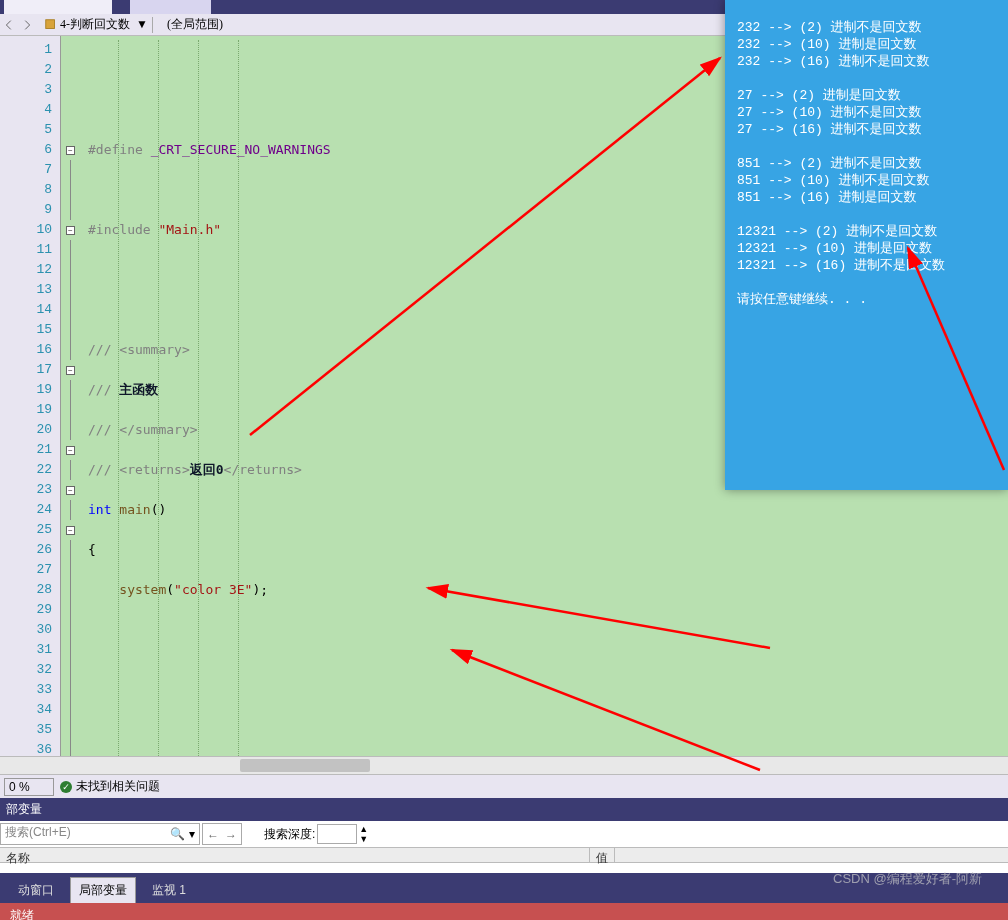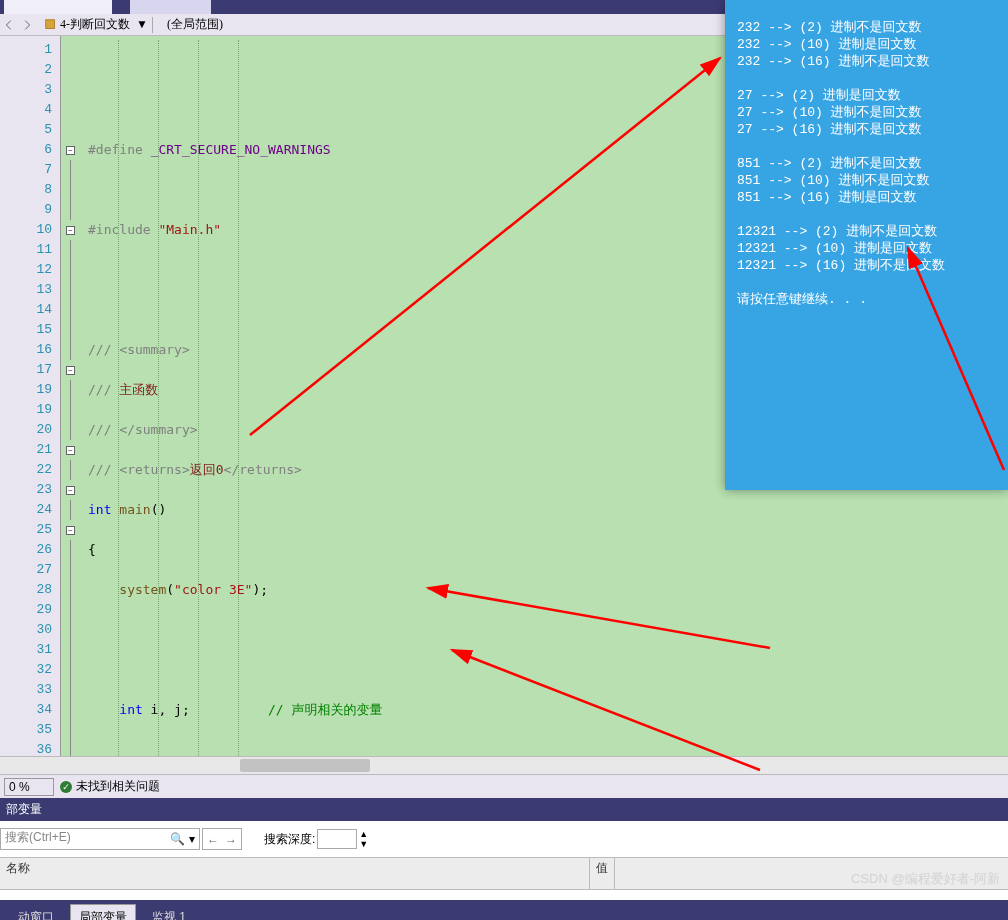--- a/index.html
+++ b/index.html
@@ -22,43 +22,43 @@
   .fold-line { width: 1px; height: 20px; background: #888; }
   .code { flex: 1; background: #b8e0b0; padding: 4px 4px 4px 8px; line-height: 20px; white-space: pre; font-family: Consolas, monospace; font-size: 13px; color: #000; position: relative; overflow: hidden; }
   .code .row { height: 20px; position: relative; }
   .indent-g { position: absolute; top: 4px; bottom: 0; border-left: 1px dotted #7aa96f; }
   .kw { color: #0000ff; }
   .pp { color: #808080; }
   .mac { color: #6f008a; }
   .str { color: #a31515; }
   .cmt { color: #008000; }
   .doc { color: #808080; }
-  .doctxt { color: #7f1d1d; }
+  .doctxt { color: #0f172a; font-weight: bold; }
   .fn { color: #74531f; }
   .scroll-h { height: 18px; background: #e8e8e8; border-top: 1px solid #bbb; position: relative; }
   .scroll-thumb { position: absolute; left: 240px; top: 2px; height: 13px; width: 130px; background: #c2c2c2; border-radius: 2px; }
   .errbar { background: #e8e5f1; height: 24px; display: flex; align-items: center; font-family: 'Segoe UI',sans-serif; font-size: 12px; padding-left: 4px; border-top: 1px solid #bbb; }
   .err-pct { width: 50px; border: 1px solid #999; padding: 1px 4px; margin-right: 6px; }
   .err-ic { width: 12px; height: 12px; border-radius: 50%; background: #2e7d32; color: #fff; font-size: 9px; display: inline-flex; align-items: center; justify-content: center; margin-right: 4px; }
   .tool-panel { background: #3b3b72; color: #fff; font-family: 'Segoe UI',sans-serif; font-size: 12px; }
   .tool-panel .title { padding: 3px 6px; }
-  .search-row { background: #fff; color: #000; display: flex; align-items: center; height: 36px; }
+  .search-row { background: #fff; color: #000; display: flex; align-items: center; height: 26px; }
   .search-in { flex: 0 0 200px; border: 1px solid #aaa; height: 22px; padding: 0 4px; position: relative; }
   .search-in .mag { position: absolute; right: 4px; top: 3px; }
   .nav-arrows { border: 1px solid #aaa; height: 22px; padding: 0 4px; margin-left: 2px; display: flex; align-items: center; gap: 6px; color: #666; }
   .depth { display: flex; align-items: center; margin-left: 22px; }
   .depth input { width: 40px; height: 20px; border: 1px solid #aaa; margin-left: 2px; }
-  .columns { background: #ececec; color: #333; display: flex; height: 33px; border-top: 1px solid #bbb; border-bottom: 1px solid #bbb; }
+  .columns { background: #ececec; color: #333; display: flex; height: 16px; border-top: 1px solid #bbb; border-bottom: 1px solid #bbb; }
   .columns div { padding: 2px 6px; border-right: 1px solid #bbb; }
   .columns .c1 { flex: 0 0 590px; }
   .bottom-tabs { background: #3b3b72; display: flex; height: 30px; align-items: flex-end; padding-left: 2px; }
   .btab { font-family: 'Segoe UI',sans-serif; font-size: 12px; color: #ddd; padding: 4px 8px; background: #3b3b72; margin-left: 8px; }
   .btab.active { background: #e8e5f1; color: #000; border: 1px solid #999; border-bottom: none; }
   .status { background: #c75050; color: #fff; height: 24px; display: flex; align-items: center; padding: 0 10px; font-family: 'Segoe UI',sans-serif; font-size: 12px; }
-  .watermark { position: absolute; right: 8px; bottom: 32px; color: rgba(200,200,200,0.7); font-family: 'Segoe UI',sans-serif; font-size: 13px; }
+  .watermark { position: absolute; right: 26px; bottom: 32px; color: rgba(200,200,200,0.7); font-family: 'Segoe UI',sans-serif; font-size: 13px; }
 
   .console { position: absolute; top: 0; right: 0; width: 283px; height: 490px; background: #37a4e4; color: #fff; font-family: SimSun, 'Courier New', monospace; font-size: 13px; line-height: 17px; padding: 2px 12px; box-shadow: 0 0 10px rgba(0,0,0,0.4); white-space: pre; overflow: hidden; }
 
   svg.arrows { position: absolute; top: 0; left: 0; pointer-events: none; }
 </style>
 </head>
 <body>
 
 <div class="tab-bar">
   <div class="file-tab active">
@@ -239,21 +239,20 @@
 <div class="row"></div>
 <div class="row"><span class="doc">/// </span><span class="doc">&lt;summary&gt;</span></div>
 <div class="row"><span class="doc">/// </span><span class="doctxt">主函数</span></div>
 <div class="row"><span class="doc">/// </span><span class="doc">&lt;/summary&gt;</span></div>
 <div class="row"><span class="doc">/// </span><span class="doc">&lt;returns&gt;</span><span class="doctxt">返回0</span><span class="doc">&lt;/returns&gt;</span></div>
 <div class="row"><span class="kw">int</span><span class="fn"> main</span><span>()</span></div>
 <div class="row">{</div>
 <div class="row">    <span class="fn">system</span><span>(</span><span class="str">"color 3E"</span><span>);</span></div>
 <div class="row"></div>
 <div class="row"></div>
-<div class="row">    <span class="kw">int</span><span> i, j;</span>          <span class="cmt">// 声明相关的变量</span></div>
 <div class="row"></div>
 
 
 
 
 
 
 
 
 

